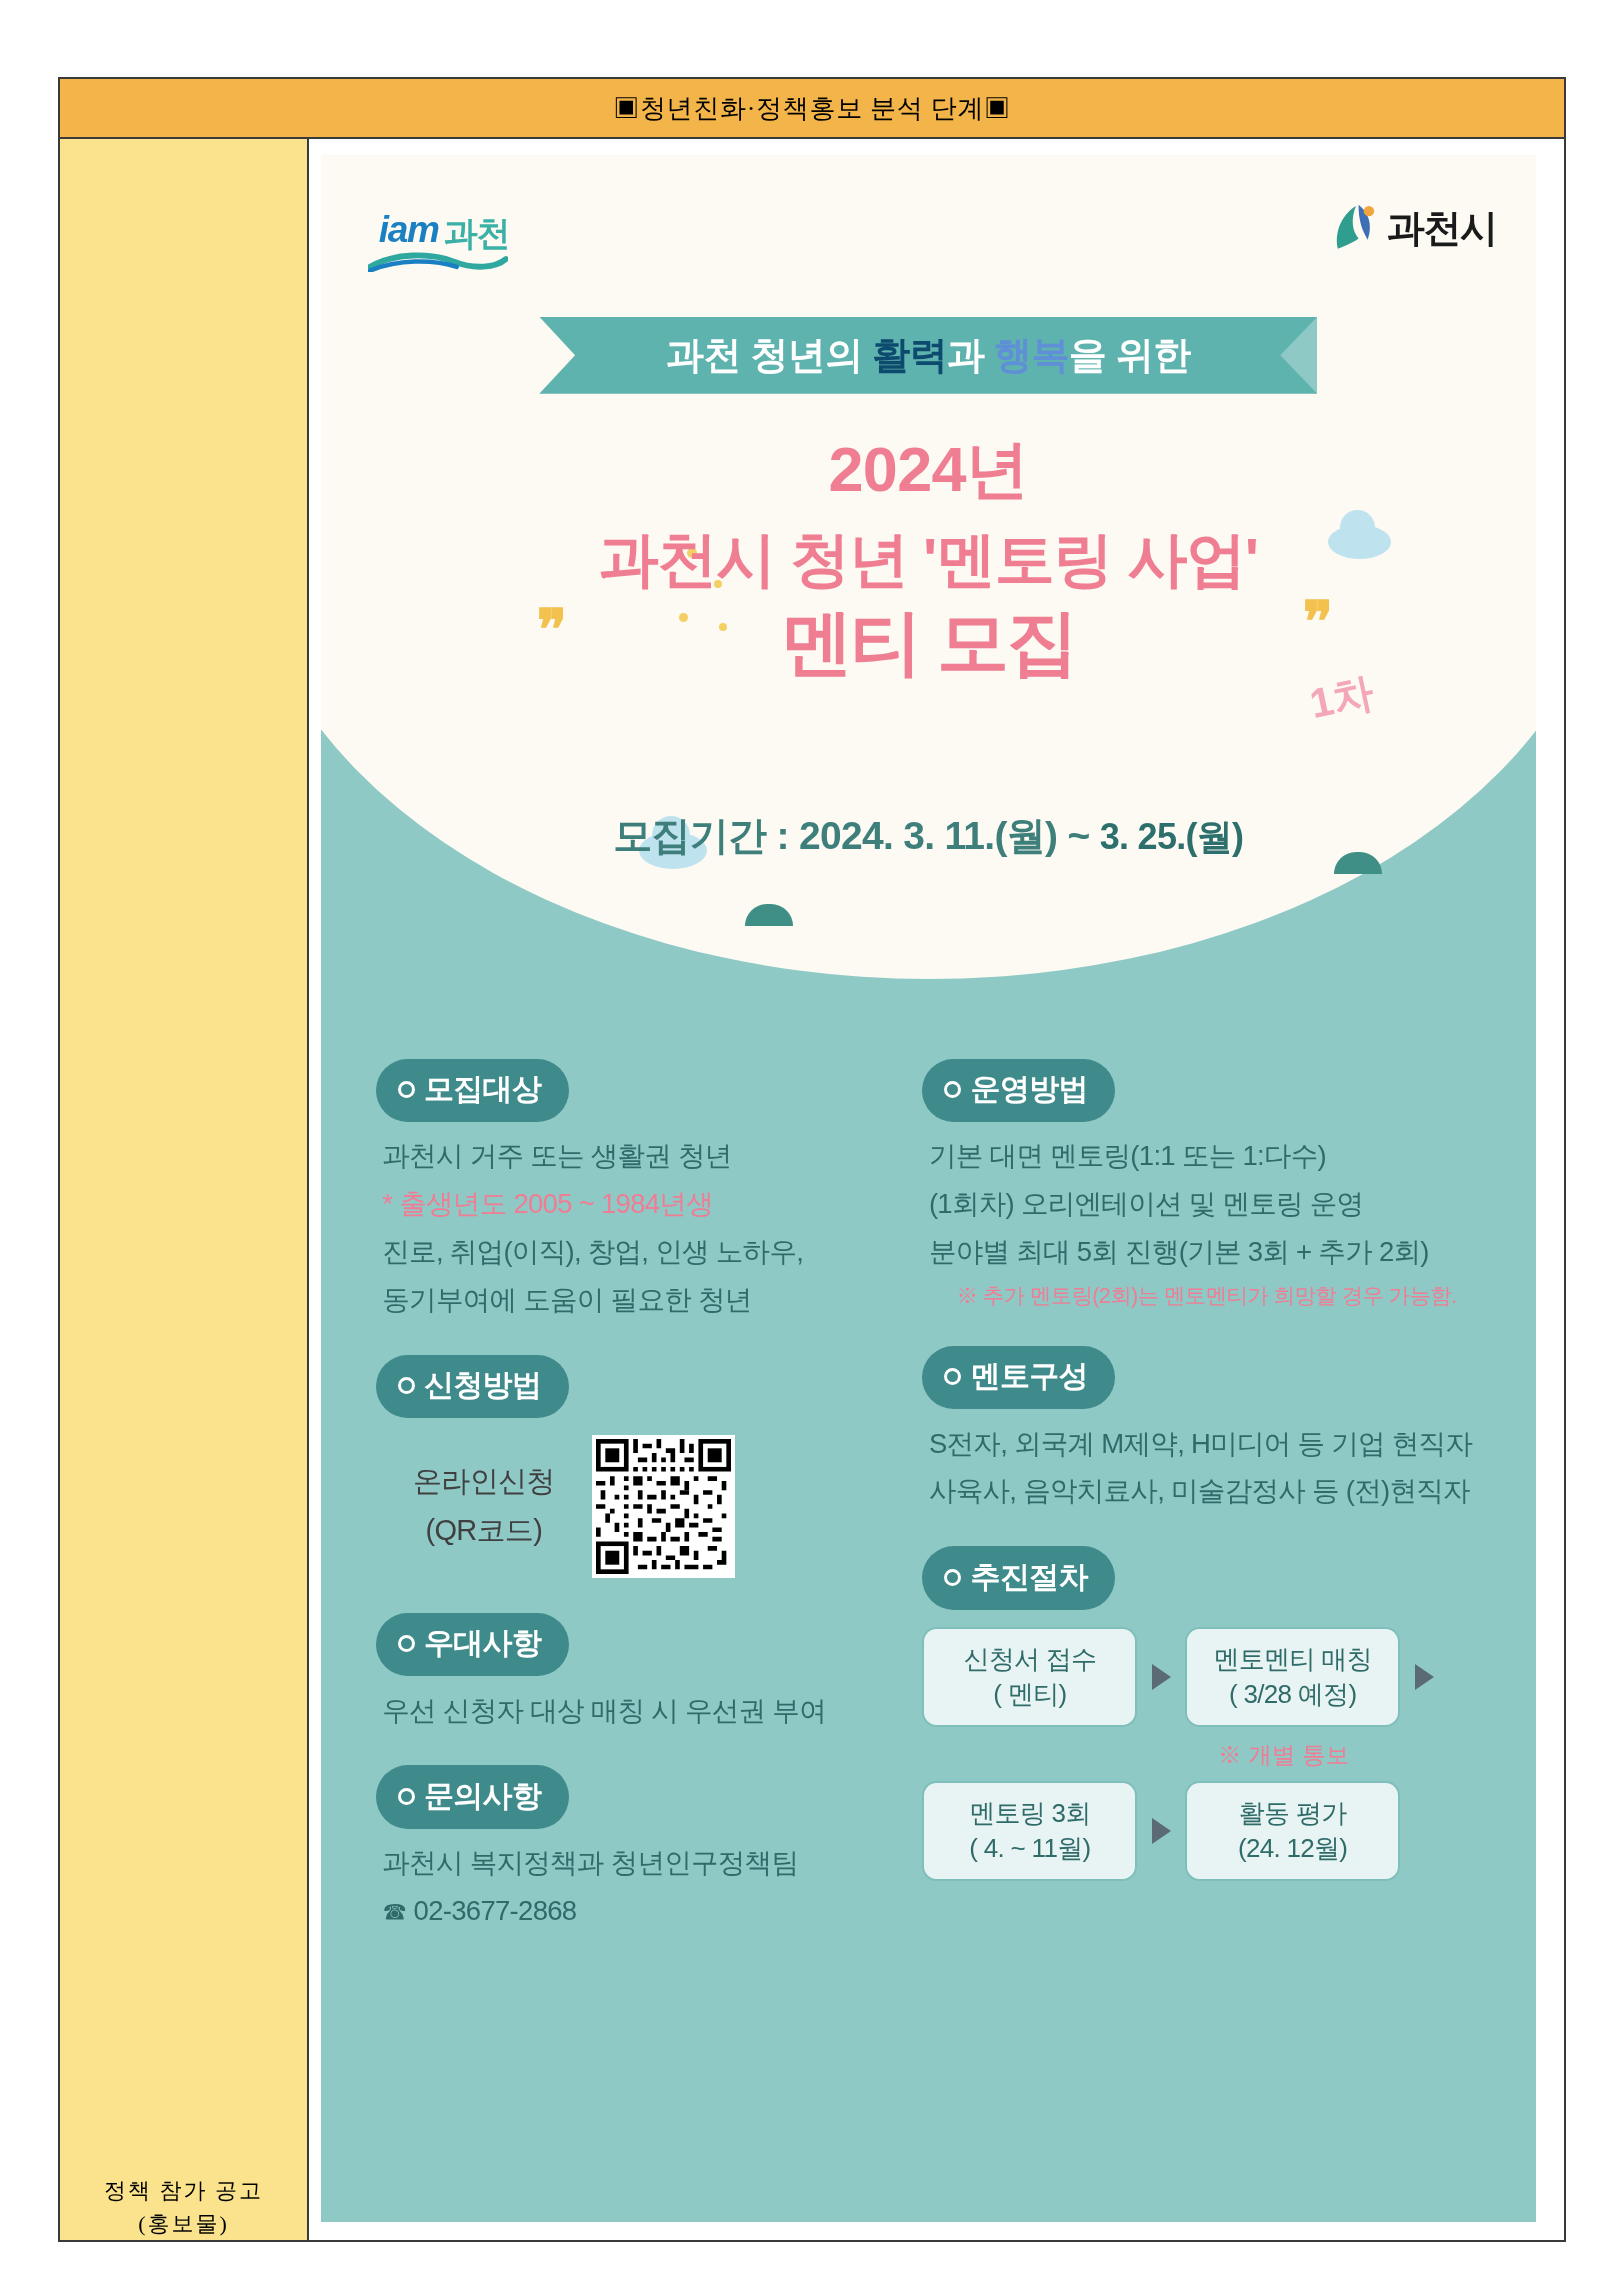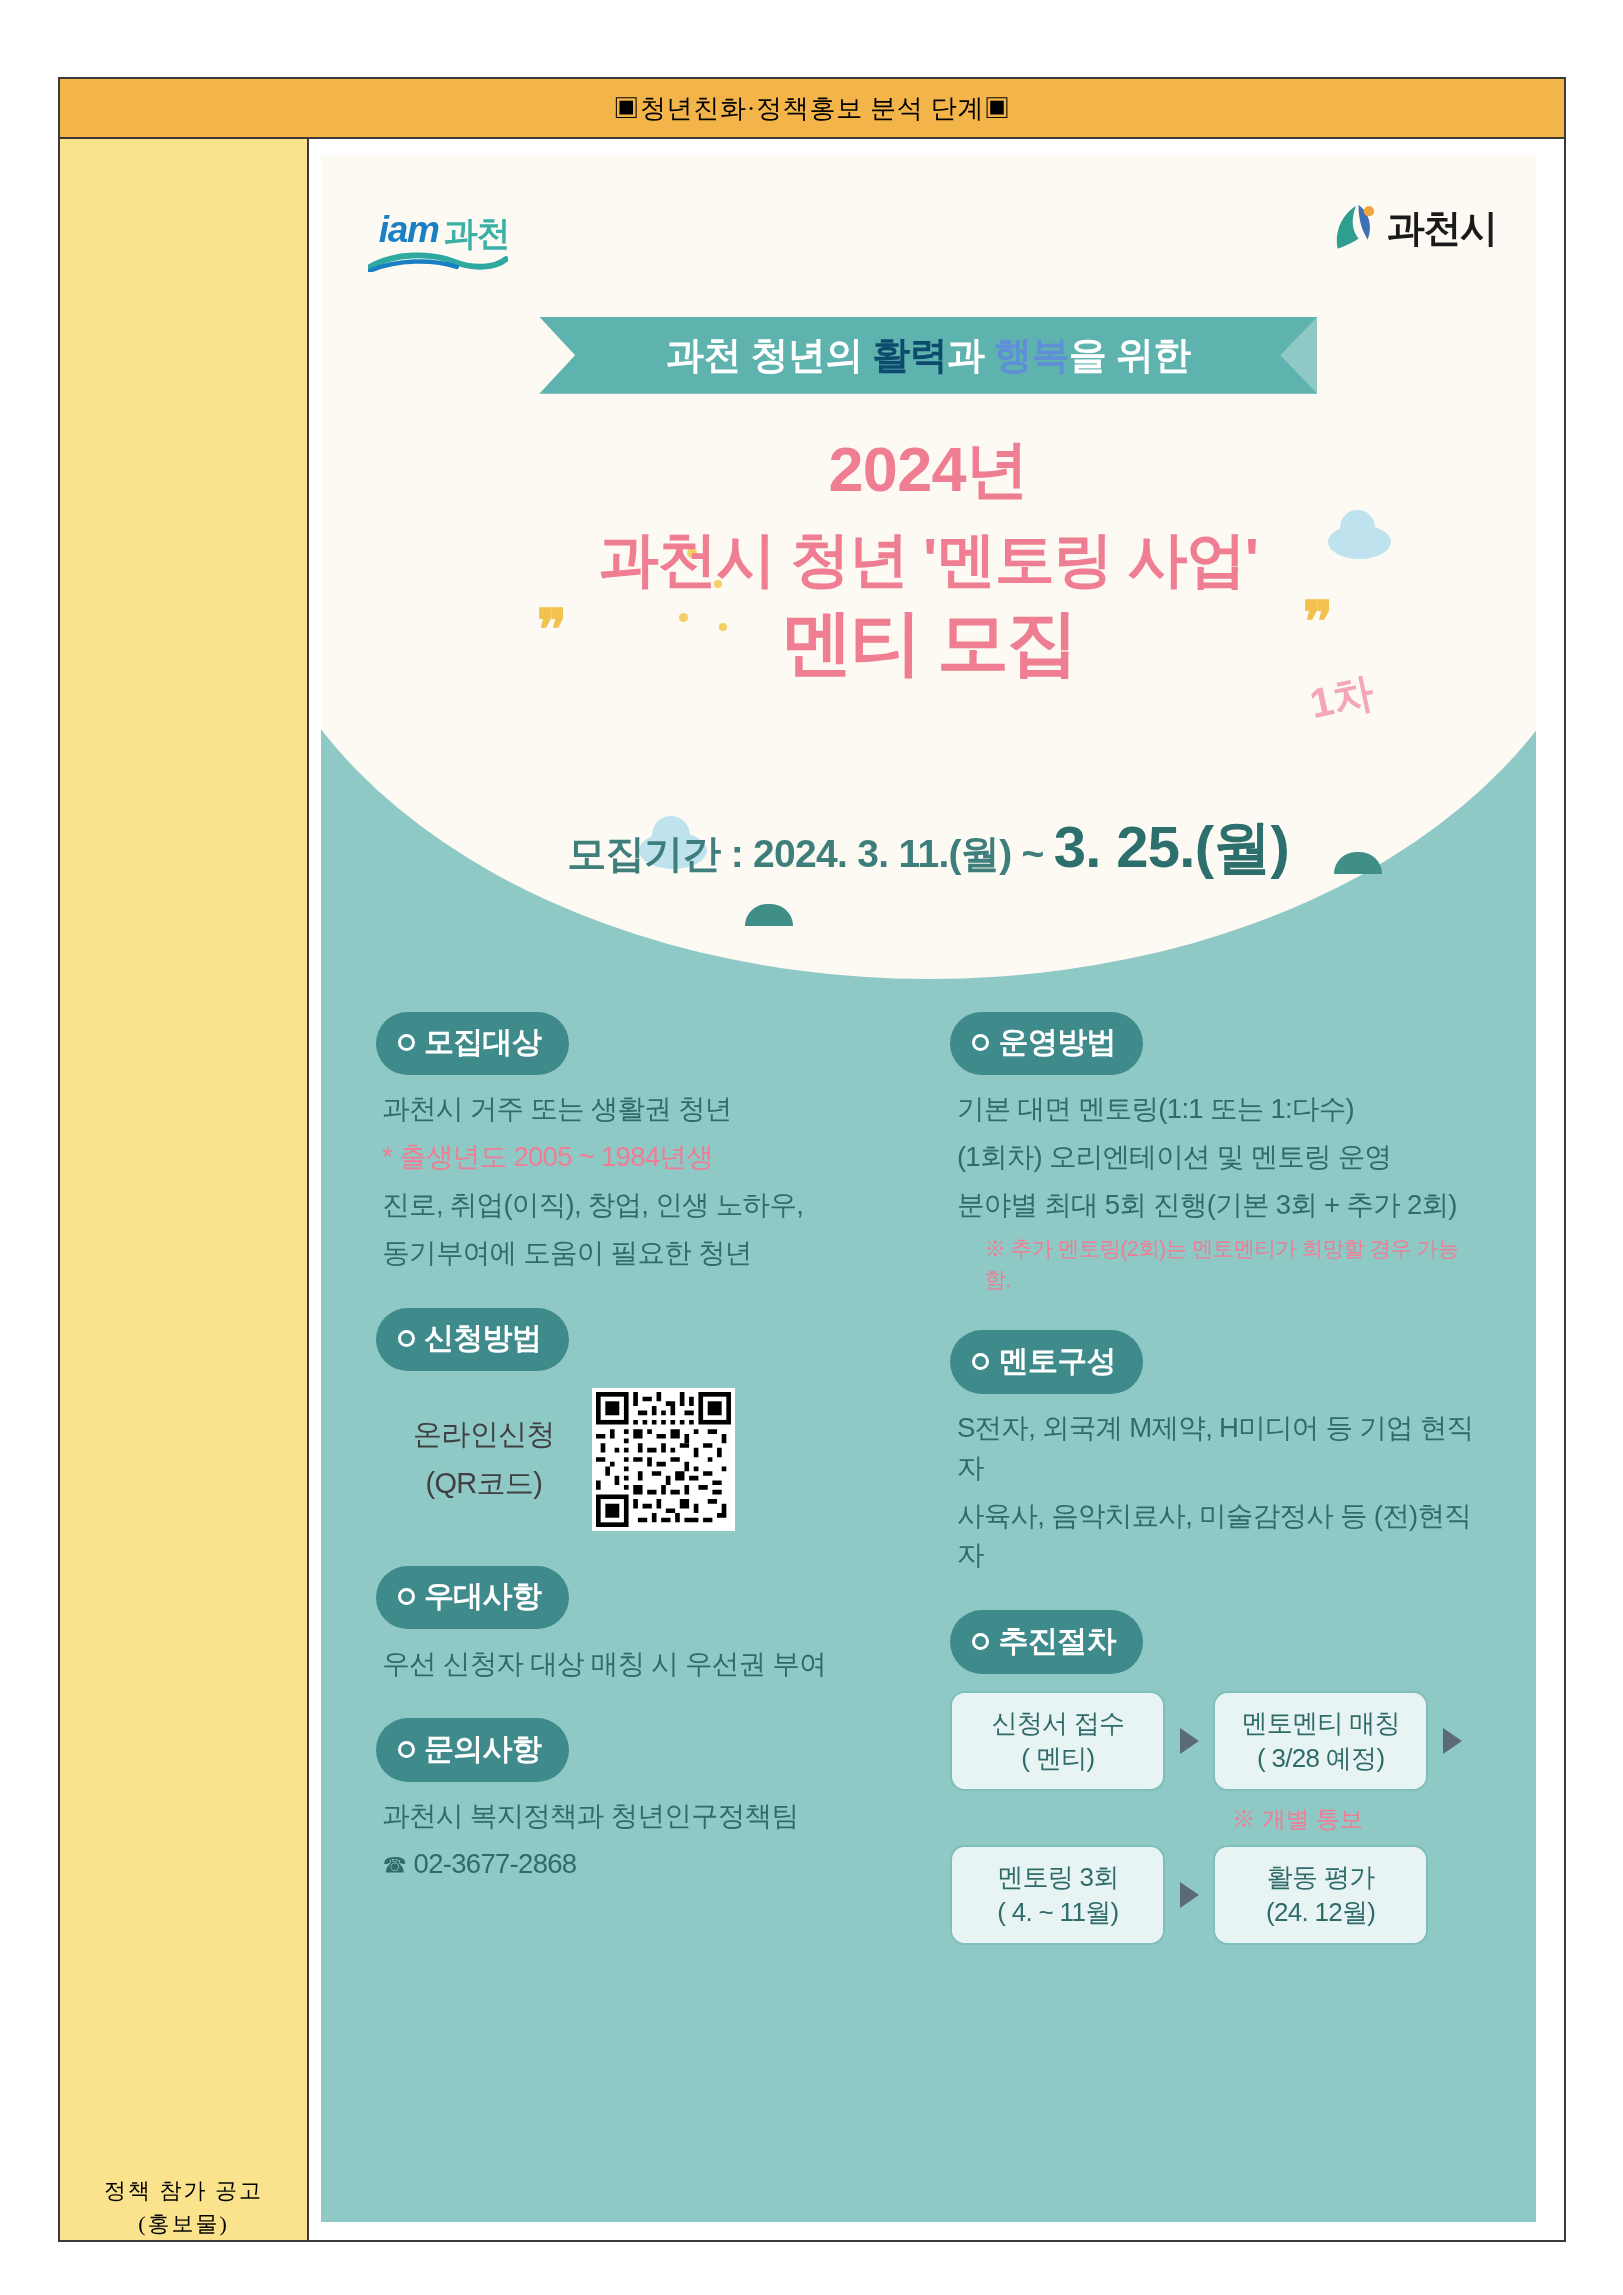--- a/index.html
+++ b/index.html
@@ -226,21 +226,21 @@
     position: absolute;
     left: 0; right: 0;
     top: 654px;
     text-align: center;
     font-size: 39px;
     color: #3e7f7c;
     font-weight: bold;
     letter-spacing: -0.7px;
   }
   .period .strong {
-    font-size: 58px;
+    font-size: 36px;
     color: #2c6f6c;
     font-weight: bold;
   }
 
   
   .cloud {
     position: absolute;
     background: #bfe2ef;
     border-radius: 50%;
   }
@@ -254,25 +254,24 @@
   .dot.d3 { width: 9.2px; height: 9.2px; left: 358px; top: 458px; }
   .dot.d4 { width: 7.9px; height: 7.9px; left: 398px; top: 468px; }
   .hill { position: absolute; width: 48px; height: 22px; background: #3f8f86; border-radius: 26px 26px 0 0; }
   .hill.h1 { left: 1013px; top: 697px; }
   .hill.h2 { left: 424px; top: 749px; }
 
   
   .content {
     position: absolute;
     left: 0; right: 0;
-    top: 857px;
+    top: 904px;
     display: flex;
     padding: 0 55px;
     box-sizing: border-box;
-    gap: 28px;
   }
   .col-left { width: 523px; }
   .col-right { flex: 1; padding-left: 23.6px; }
 
   .pill {
     display: inline-flex;
     align-items: center;
     gap: 9.2px;
     background: #3f8a8a;
     color: #ffffff;

